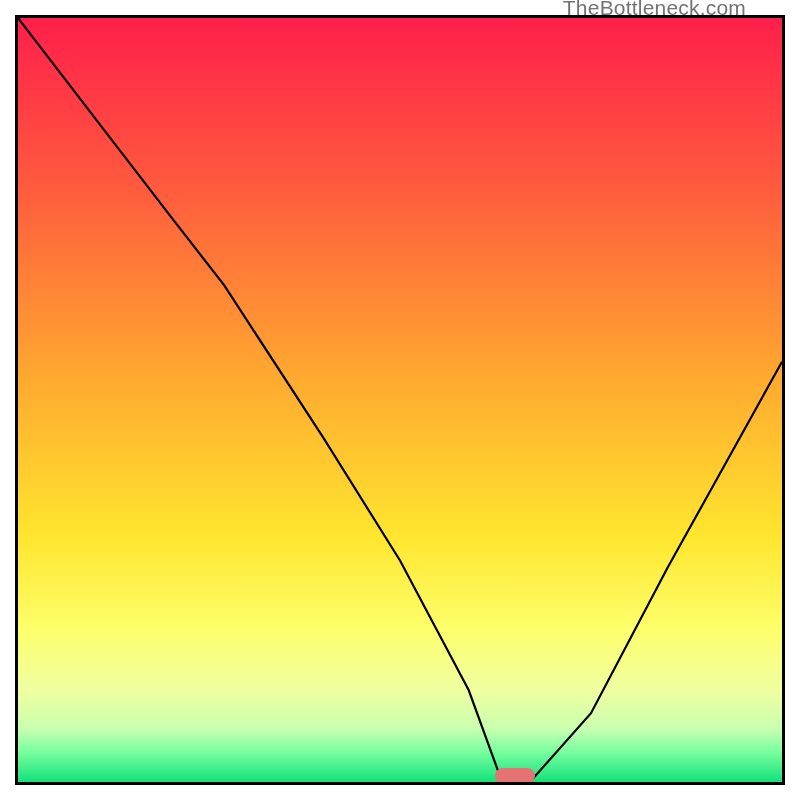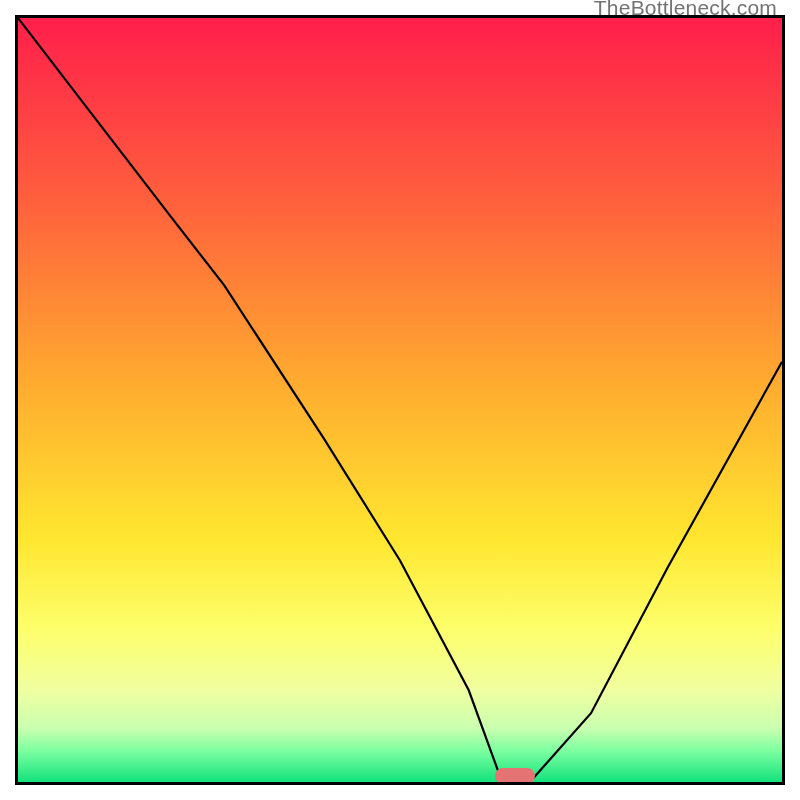--- a/index.html
+++ b/index.html
@@ -7,21 +7,20 @@
     padding: 0;
     width: 800px;
     height: 800px;
     overflow: hidden;
     background: #fff;
   }
   .chart-container {
     position: relative;
     width: 764px;
     height: 800px;
-    padding-left: 31px;
   }
   .plot-area {
     position: absolute;
     left: 15px;
     top: 15px;
     width: 770px;
     height: 770px;
     border: 3px solid #000;
     box-sizing: border-box;
     overflow: hidden;

